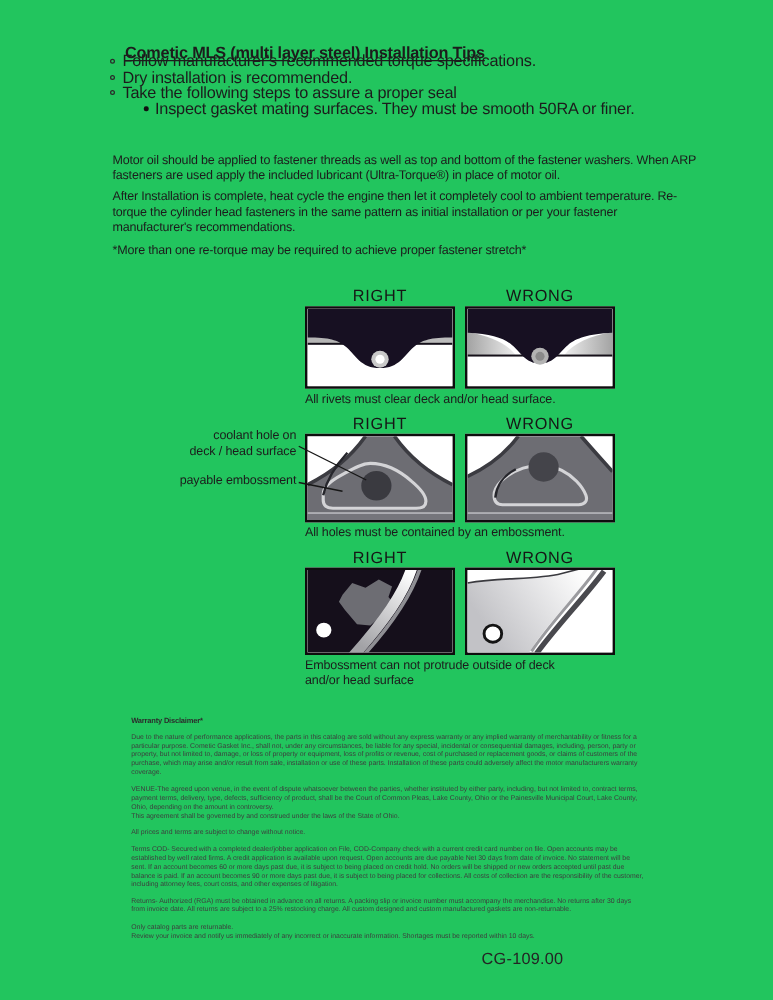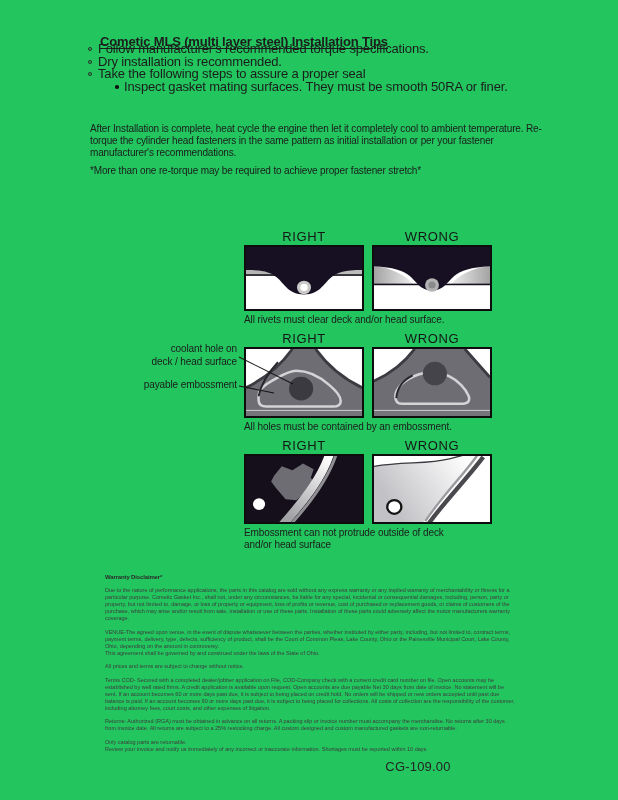--- a/index.html
+++ b/index.html
@@ -73,20 +73,21 @@
       <span class="mk-o"></span>
       <span>Take the following steps to assure a proper seal</span>
     </li>
     <li class="sub">
       <span class="mk-f"></span>
       <span>Inspect gasket mating surfaces.  They must be smooth 50RA or finer.</span>
     </li>
   </ul>
 
   <section class="diesel">
+    <p>Motor oil should be applied to fastener threads as well as top and bottom of the fastener washers. When ARP fasteners are used apply the included lubricant (Ultra-Torque®) in place of motor oil.</p>
     <p>After Installation is complete, heat cycle the engine then let it completely cool to ambient temperature. Re-torque the cylinder head fasteners in the same pattern as initial installation or per your fastener manufacturer's recommendations.</p>
     <p>*More than one re-torque may be required to achieve proper fastener stretch*</p>
   </section>
 
   <section class="diagrams">
 
     <div class="drow">
       <div class="dlabels">
         <span class="dl">RIGHT</span>
         <span class="dl">WRONG</span>

